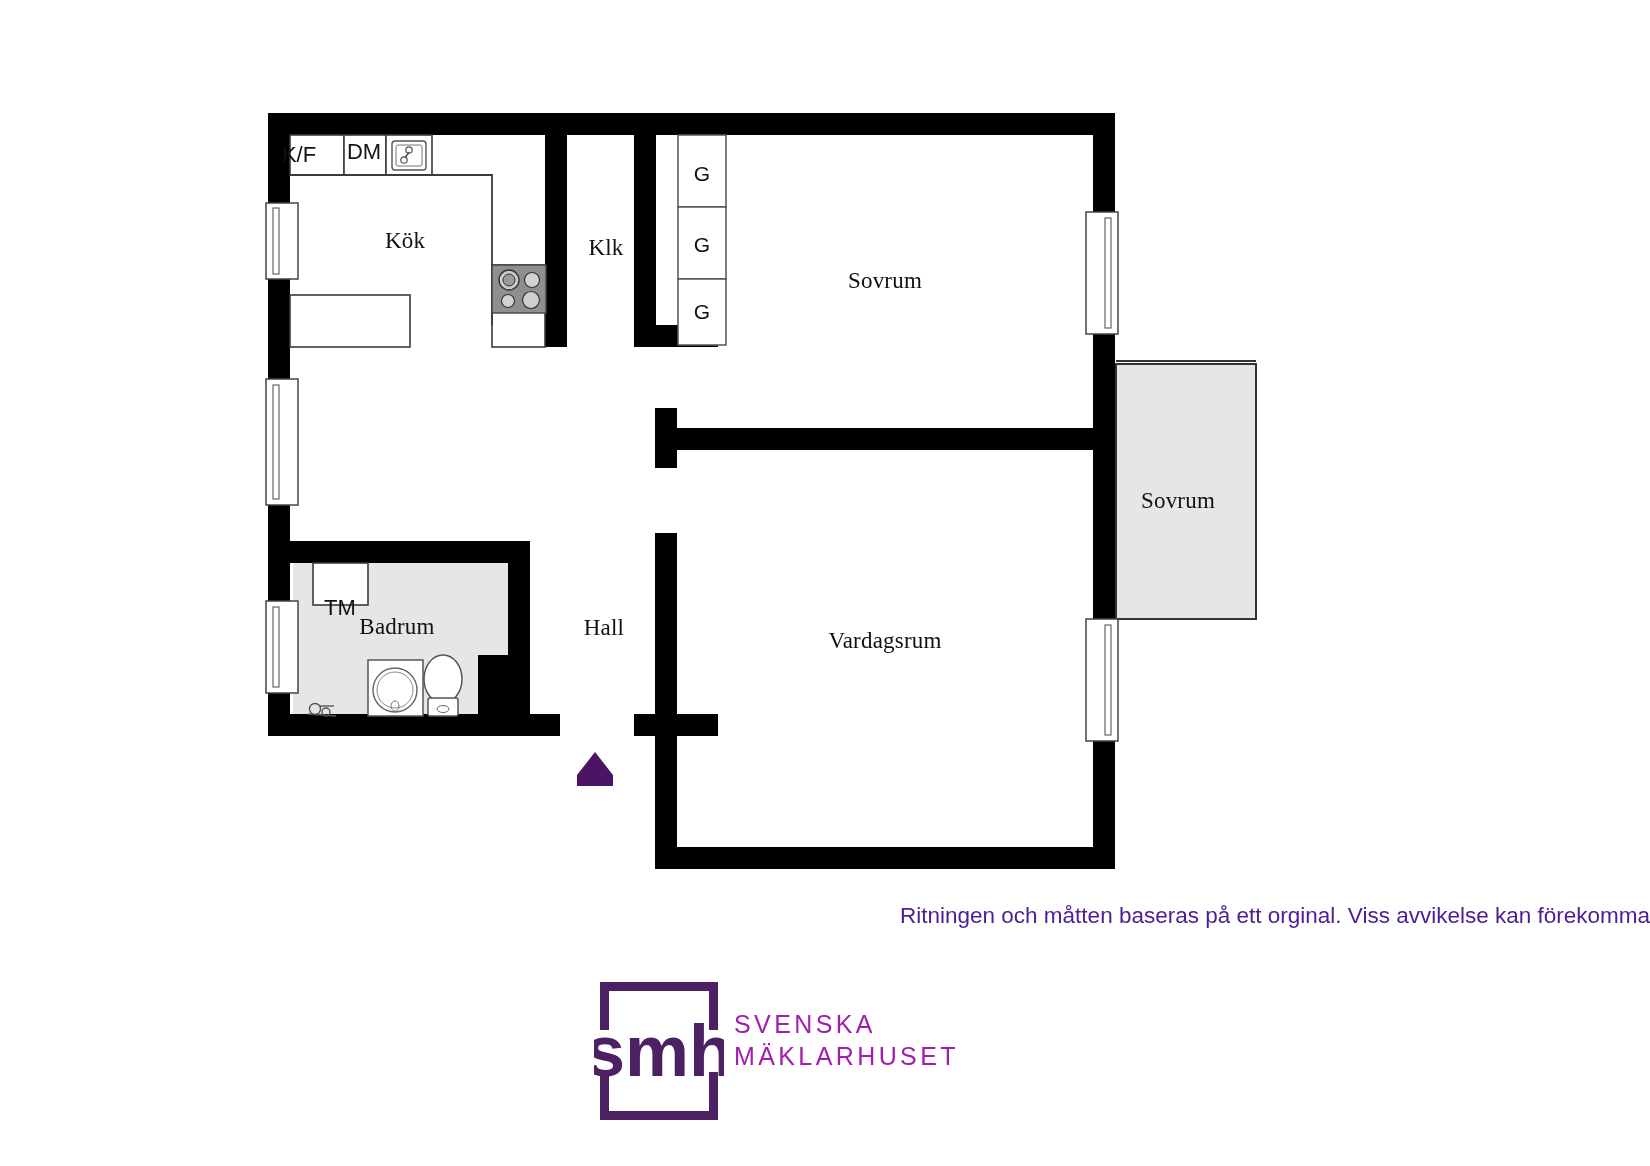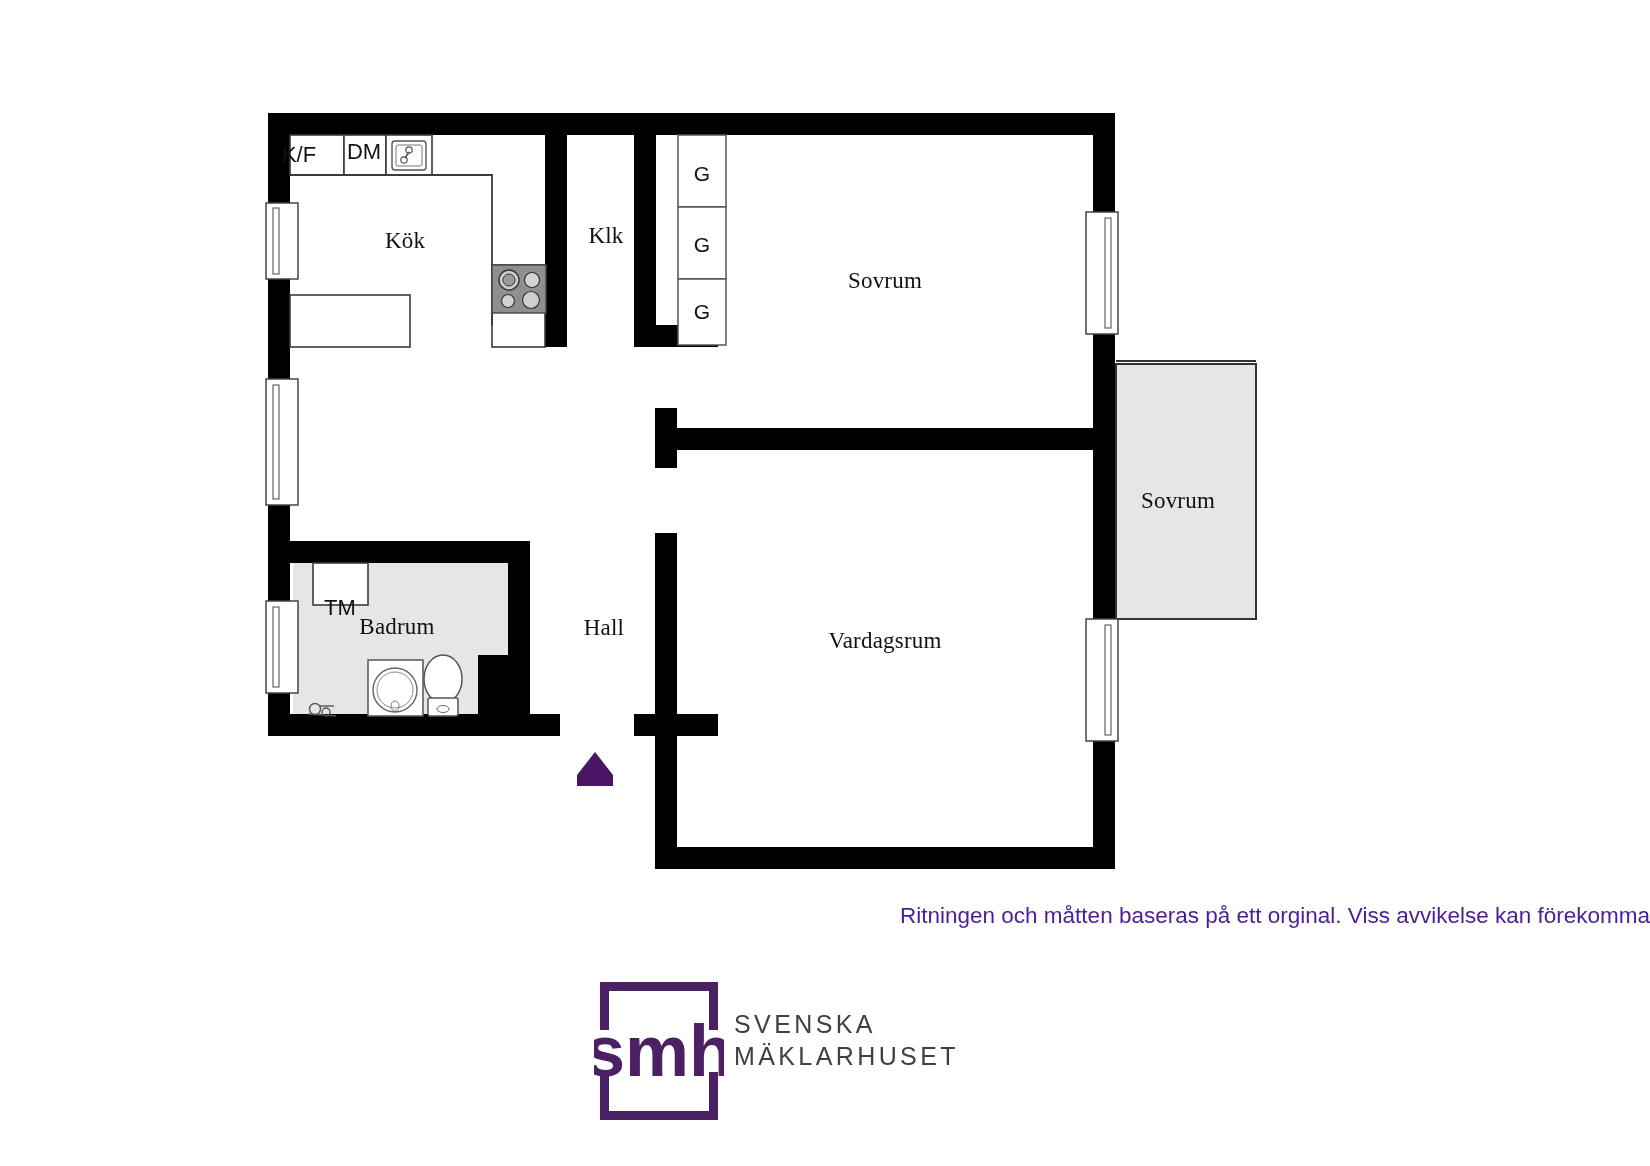--- a/index.html
+++ b/index.html
@@ -86,21 +86,21 @@
   #logo-mark {
     position: absolute;
     left: 0;
     top: 0;
   }
   #logo-text {
     position: absolute;
     left: 140px;
     top: 32px;
     font-family: "Liberation Sans", sans-serif;
-    color: #404040;
+    color: #a21caf;
     line-height: 1.28;
   }
   #logo-text .l1, #logo-text .l2 {
     display: block;
     font-size: 25px;
     letter-spacing: 3.4px;
   }
 </style>
 </head>
 <body>
@@ -248,21 +248,21 @@
           <rect x="1086" y="619" width="32" height="122" fill="#ffffff" stroke="#444444" stroke-width="1.5"></rect>
           <rect x="1105" y="625" width="6" height="110" fill="#ffffff" stroke="#666666" stroke-width="1.2"></rect>
         </g>
       </g>
 
       <polygon points="595,752 613,775 613,786 577,786 577,775" fill="#4B1464"></polygon>
 
     </svg>
 
     <div class="room-label" style="left:405px; top:241px;">Kök</div>
-    <div class="room-label" style="left:606px; top:236px;">Klk</div>
+    <div class="room-label" style="left:606px; top:248px;">Klk</div>
     <div class="room-label" style="left:885px; top:281px;text-align:center;">Sovrum</div>
     <div class="room-label" style="left:1178px; top:501px;">Sovrum</div>
     <div class="room-label" style="left:604px; top:628px;">Hall</div>
     <div class="room-label" style="left:885px; top:641px;">Vardagsrum</div>
     <div class="room-label" style="left:397px; top:627px;">Badrum</div>
 
     <div class="appliance-label" style="left:299px; top:155px;">K/F</div>
     <div class="appliance-label" style="left:364px; top:152px;">DM</div>
     <div class="appliance-label" style="left:340px; top:608px;">TM</div>
 

